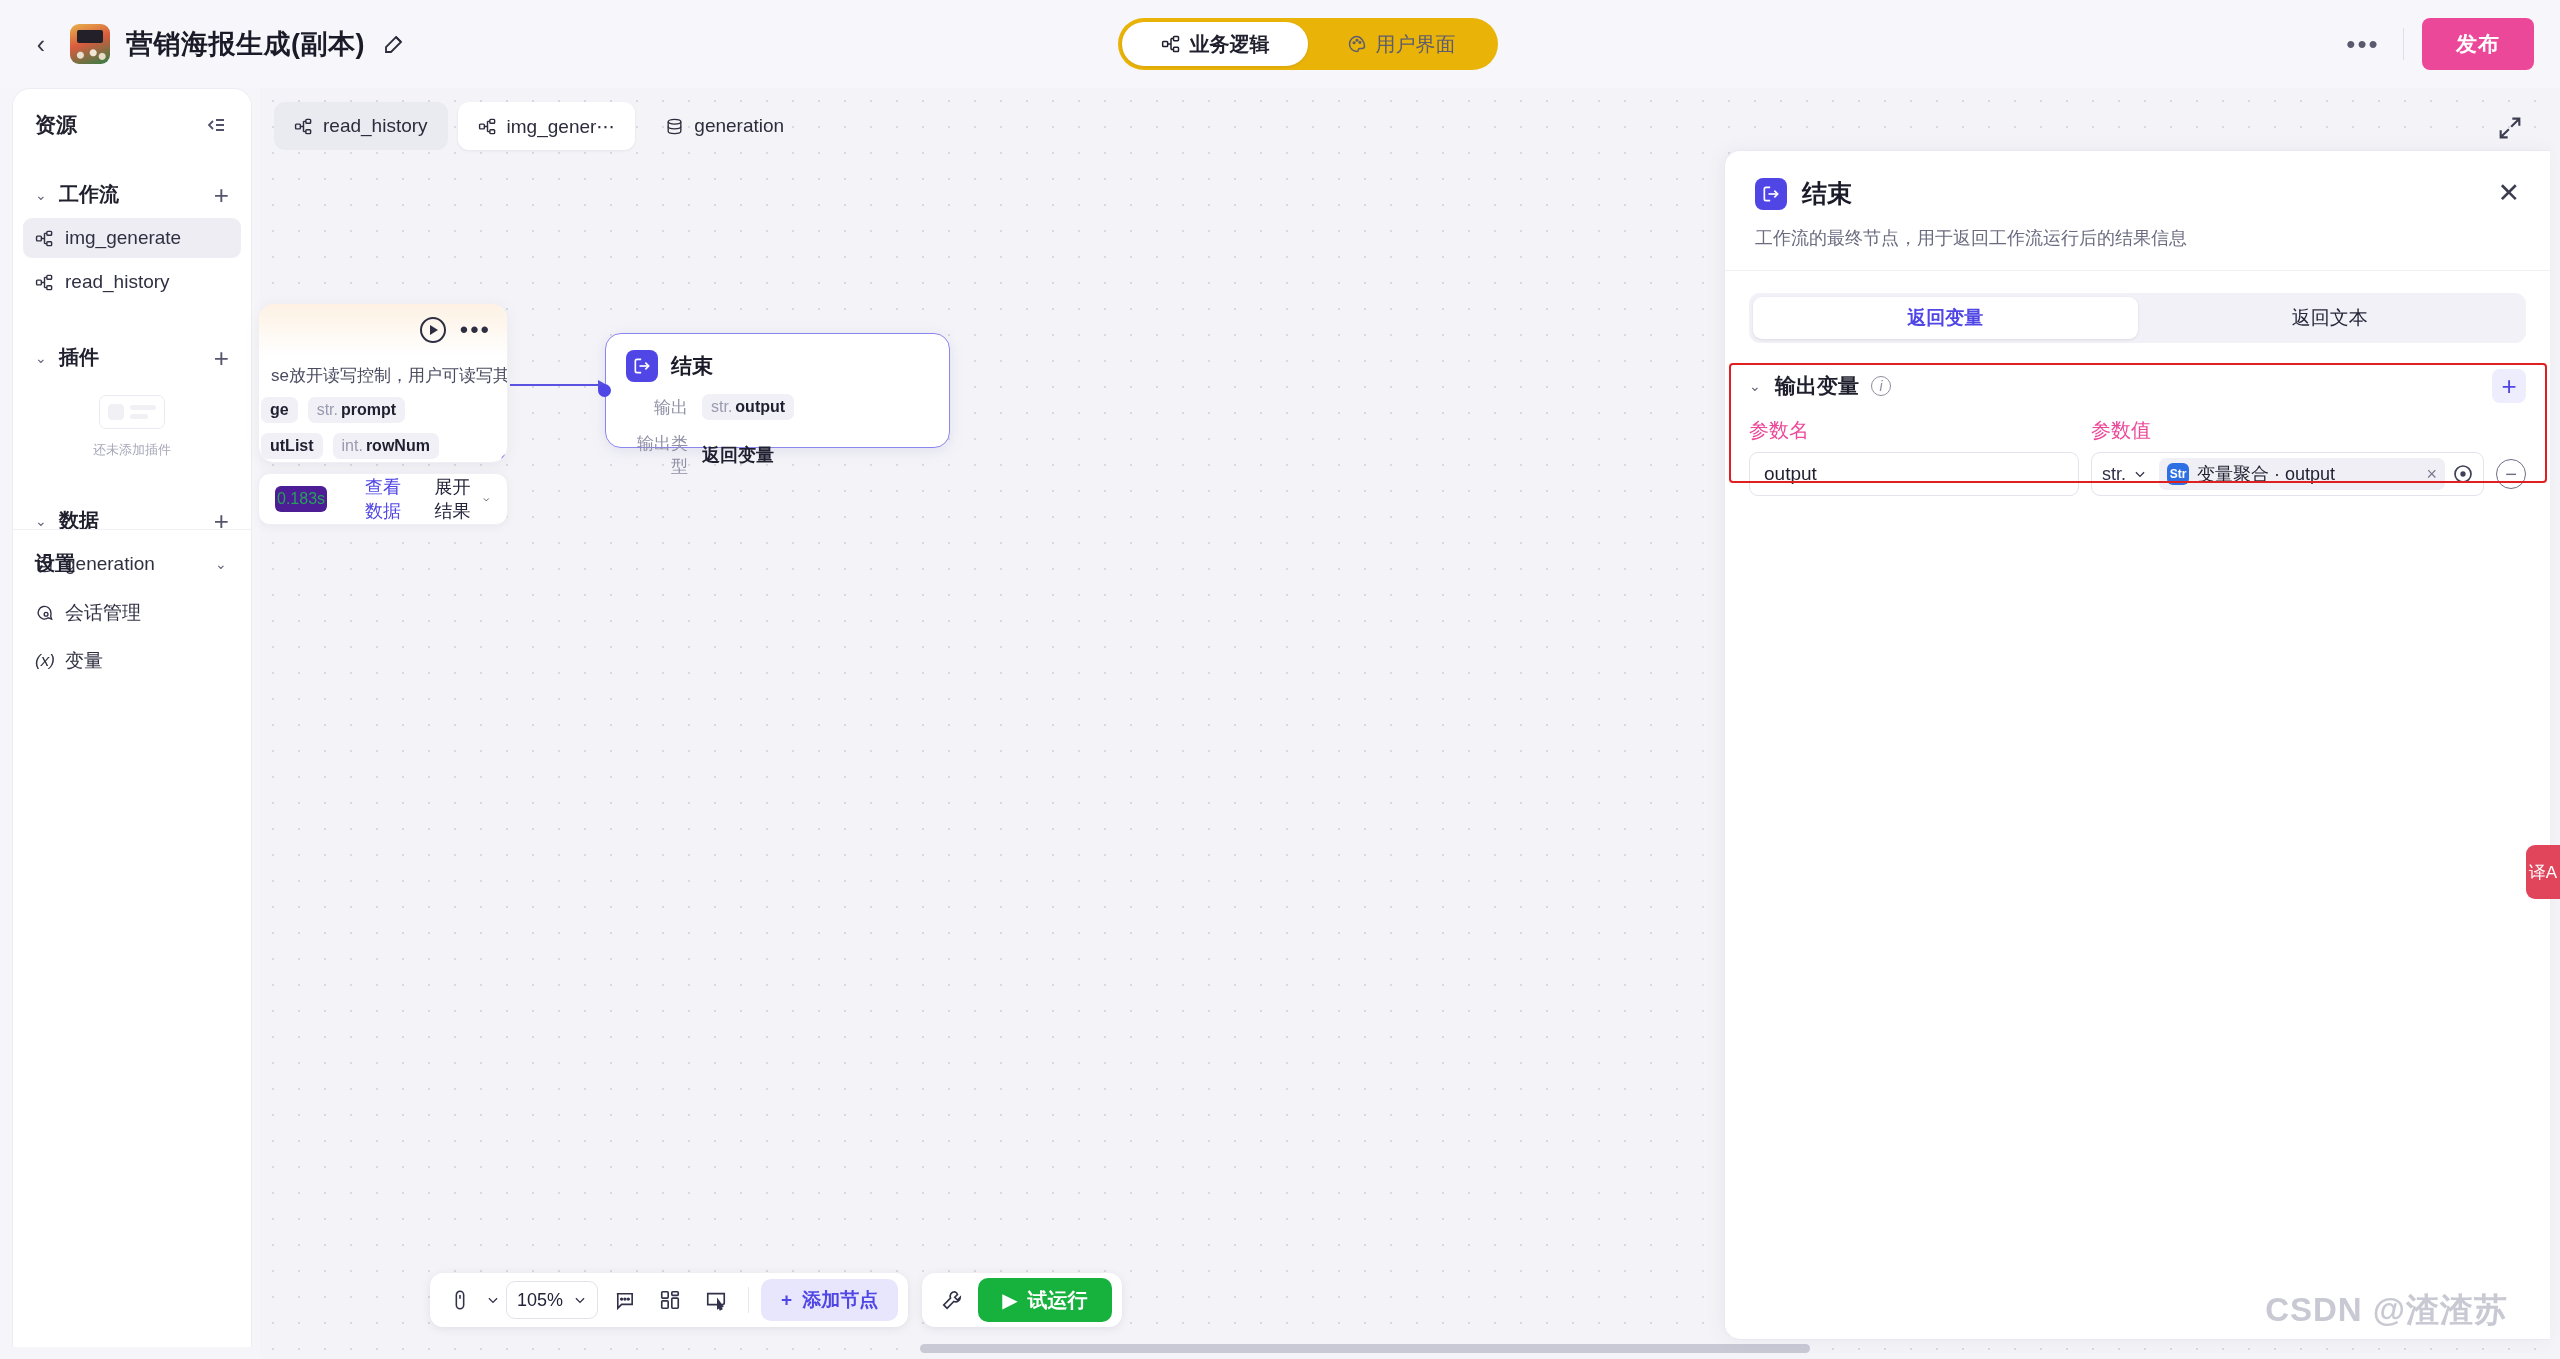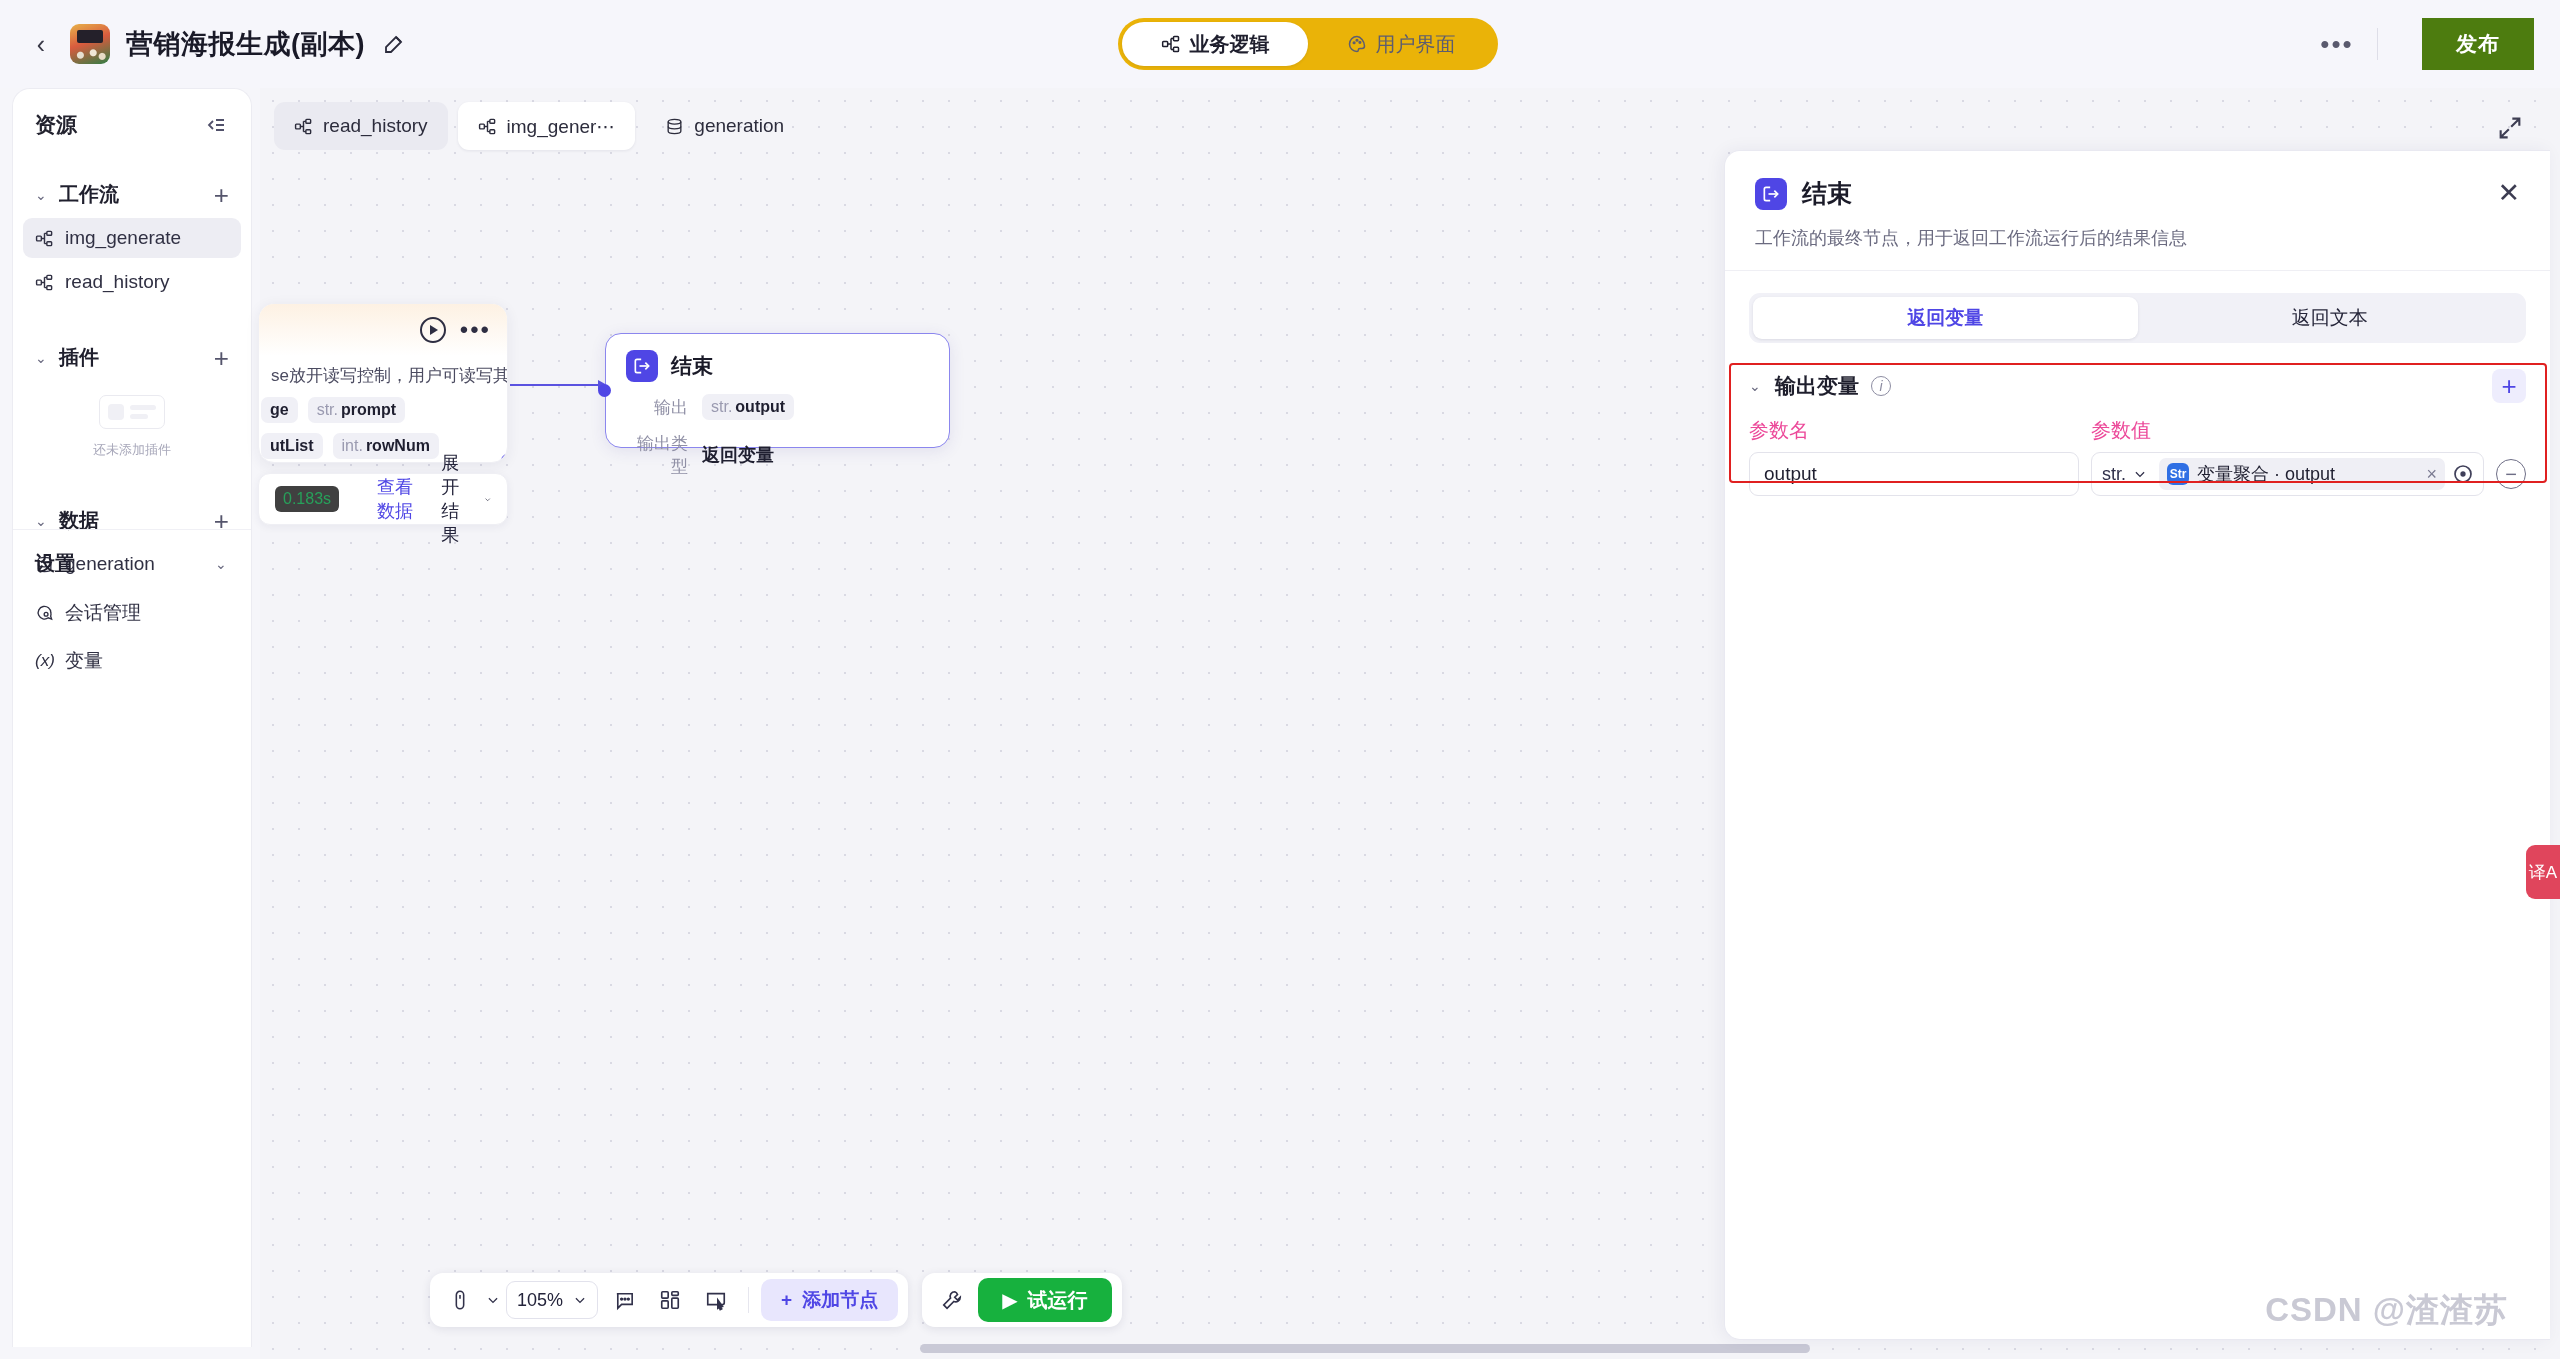--- a/index.html
+++ b/index.html
@@ -57,23 +57,23 @@
   }
   .seg-btn.active { background: #fff; color: #1f1f2e; font-weight: 600;
     box-shadow: 0 1px 3px rgba(30,30,60,.10); }
   .hdr-right { position: absolute; right: 26px; top: 0; height: 88px;
     display: flex; align-items: center; gap: 0; }
   .hdr-dots { width: 44px; height: 44px; border-radius: 10px; cursor: pointer;
     display: flex; align-items: center; justify-content: center;
     color: #5a5a6e; font-size: 26px; letter-spacing: 2px; }
   .hdr-div { width: 1px; height: 32px; background: #DEDEE8; margin: 0 18px; }
   .btn-publish {
-    background: #4d7c0f; color: #fff; font-size: 21px; font-weight: 600;
-    padding: 0 34px; height: 52px; border-radius: 0; border: none;
-    display: flex; align-items: center; cursor: pointer; letter-spacing: 1px; margin-left: 26px;
+    background: #ec4899; color: #fff; font-size: 21px; font-weight: 600;
+    padding: 0 34px; height: 52px; border-radius: 8px; border: none;
+    display: flex; align-items: center; cursor: pointer; letter-spacing: 1px;
   }
 
   
   .sidebar {
     position: absolute; left: 12px; top: 88px; width: 240px; height: 1259px;
     background: #FFFFFF; border-radius: 18px 18px 0 0;
     border: 1px solid #ECECF2; border-bottom: none;
   }
   .sb-head { display: flex; align-items: center; justify-content: space-between;
     padding: 22px 22px 8px 22px; }
@@ -150,22 +150,22 @@
   .chip .t { color: #9a9ab0; font-weight: 400; margin-right: 3px; }
   .node-left-name { font-size: 18px; color: #1f1f30; padding-top: 10px;
     margin-left: -6px; }
 
   .result-bar {
     position: absolute; left: -2px; top: 385px; width: 250px; height: 52px;
     background: #fff; border: 1px solid #EFEFF4; border-radius: 12px;
     display: flex; align-items: center; gap: 0; padding: 0 16px;
     box-shadow: 0 2px 8px rgba(40,40,80,.06);
   }
-  .badge-time { background: #404040; color: #27A05A; font-size: 16px;
-    padding: 4px 8px; border-radius: 6px; }
+  .badge-time { background: #4c1d95; color: #27A05A; font-size: 16px;
+    padding: 4px 2px; border-radius: 6px; }
   .lnk { color: #4F46E5; font-size: 18px; cursor: pointer; margin-left: 38px; }
   .expand-res { color: #23233a; font-size: 18px; cursor: pointer;
     margin-left: 26px; display: flex; align-items: center; gap: 7px; }
 
   .node-end {
     position: absolute; left: 345px; top: 245px; width: 345px; height: 115px;
     background: #FFFFFF; border: 1.5px solid #8B86EE; border-radius: 16px;
     box-shadow: 0 3px 16px rgba(60,50,150,.10); padding: 16px 20px;
   }
   .node-end-hd { display: flex; align-items: center; gap: 13px; }

